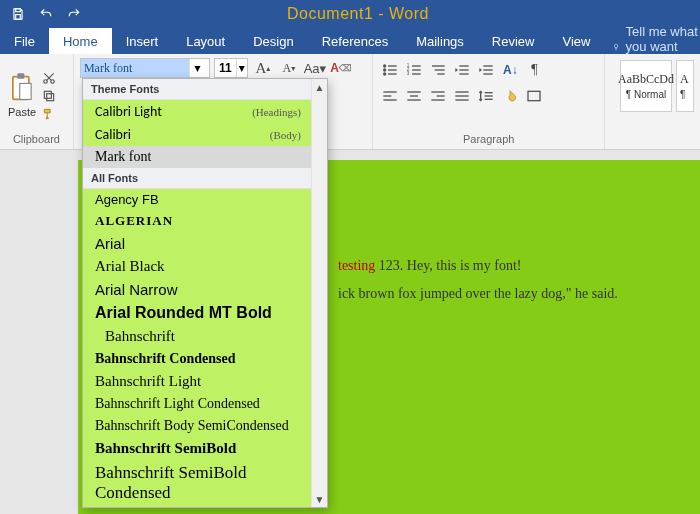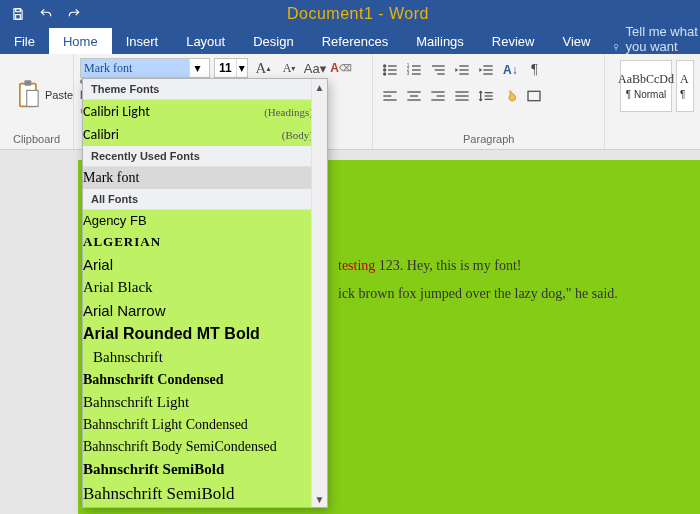--- a/index.html
+++ b/index.html
@@ -50,21 +50,21 @@
     position: relative;
   }
   .group {
     border-right: 1px solid #dedede;
     padding: 4px 6px 2px 6px;
     display:flex; flex-direction:column;
   }
   .group-label { text-align:center; font-size:11px; color:#666; padding:2px 0 2px; }
   .group-body { flex:1; display:flex; align-items:flex-start; gap:4px; }
   .clipboard-body { align-items:center; }
-  .paste-btn { display:flex; flex-direction:row; align-items:center; gap:2px; padding:2px 2px;margin-left:7px; }
+  .paste-btn { display:flex; flex-direction:column; align-items:center; gap:2px; padding:2px 2px; }
   .mini-col { display:flex; flex-direction:column; gap:4px; padding-top:2px; }
   .font-row { display:flex; align-items:center; gap:4px; }
   .combo {
     height:20px; background:#fff; border:1px solid #c5c5c5;
     display:flex; align-items:center; position:relative;
   }
   .font-combo { width:130px; }
   .font-combo input {
     border:none; outline:none; width:108px; height:18px; font-size:12px;
     padding:0 3px; background:#cfe6ff;
@@ -96,21 +96,21 @@
     height: 430px;
     background:#bef264;
     border:1px solid #b5b5b5;
     box-shadow: 2px 4px 10px rgba(0,0,0,.25);
     z-index: 50;
     overflow:hidden;
   }
   .fd-scroll { position:absolute; right:0; top:0; bottom:0; width:16px; background:#f0f0f0; border-left:1px solid #e2e2e2;}
   .fd-scroll .arrow { height:16px; display:flex; align-items:center; justify-content:center; color:#555; font-size:10px;}
   .fd-section { background:#eef0f3; font-size:11px; font-weight:bold; color:#3a3a3a; padding:4px 8px; border-bottom:1px solid #e1e1e1;}
-  .fd-item { padding:3px 0; font-size:14px; display:flex; justify-content:space-between; align-items:center; }
+  .fd-item { padding:3px 12px; font-size:14px; display:flex; justify-content:space-between; align-items:center; }
   .fd-item .hint { font-size:11px; color:#555; font-family:"Segoe UI"; }
   .fd-item.hover { background:#d9d9d9; }
   .fd-list { width:230px; }
   
   svg { display:block; }
 </style>
 </head>
 <body>
 
 <div class="titlebar">
@@ -361,21 +361,20 @@
   <div class="fd-list" id="fd-list">
       <div class="fd-section">Theme Fonts</div>
       <div class="fd-item">
         <span style="font-family: Calibri, sans-serif; font-weight:300;">Calibri Light</span>
         <span class="hint">(Headings)</span>
       </div>
       <div class="fd-item">
         <span style="font-family: Calibri, sans-serif;">Calibri</span>
         <span class="hint">(Body)</span>
       </div>
-      <div class="fd-section">Recently Used Fonts</div>
       <div class="fd-item hover">
         <span style="font-family: 'Comic Sans MS', cursive;">Mark font</span>
       </div>
       <div class="fd-section">All Fonts</div>
       <div class="fd-item">
         <span style="font-family: 'Arial Narrow', sans-serif; font-size:13px;">Agency FB</span>
       </div>
       <div class="fd-item">
         <span style="font-family: 'Stencil', 'Arial Black', serif; letter-spacing:1px; font-size:13px; font-weight:bold;">ALGERIAN</span>
       </div>

